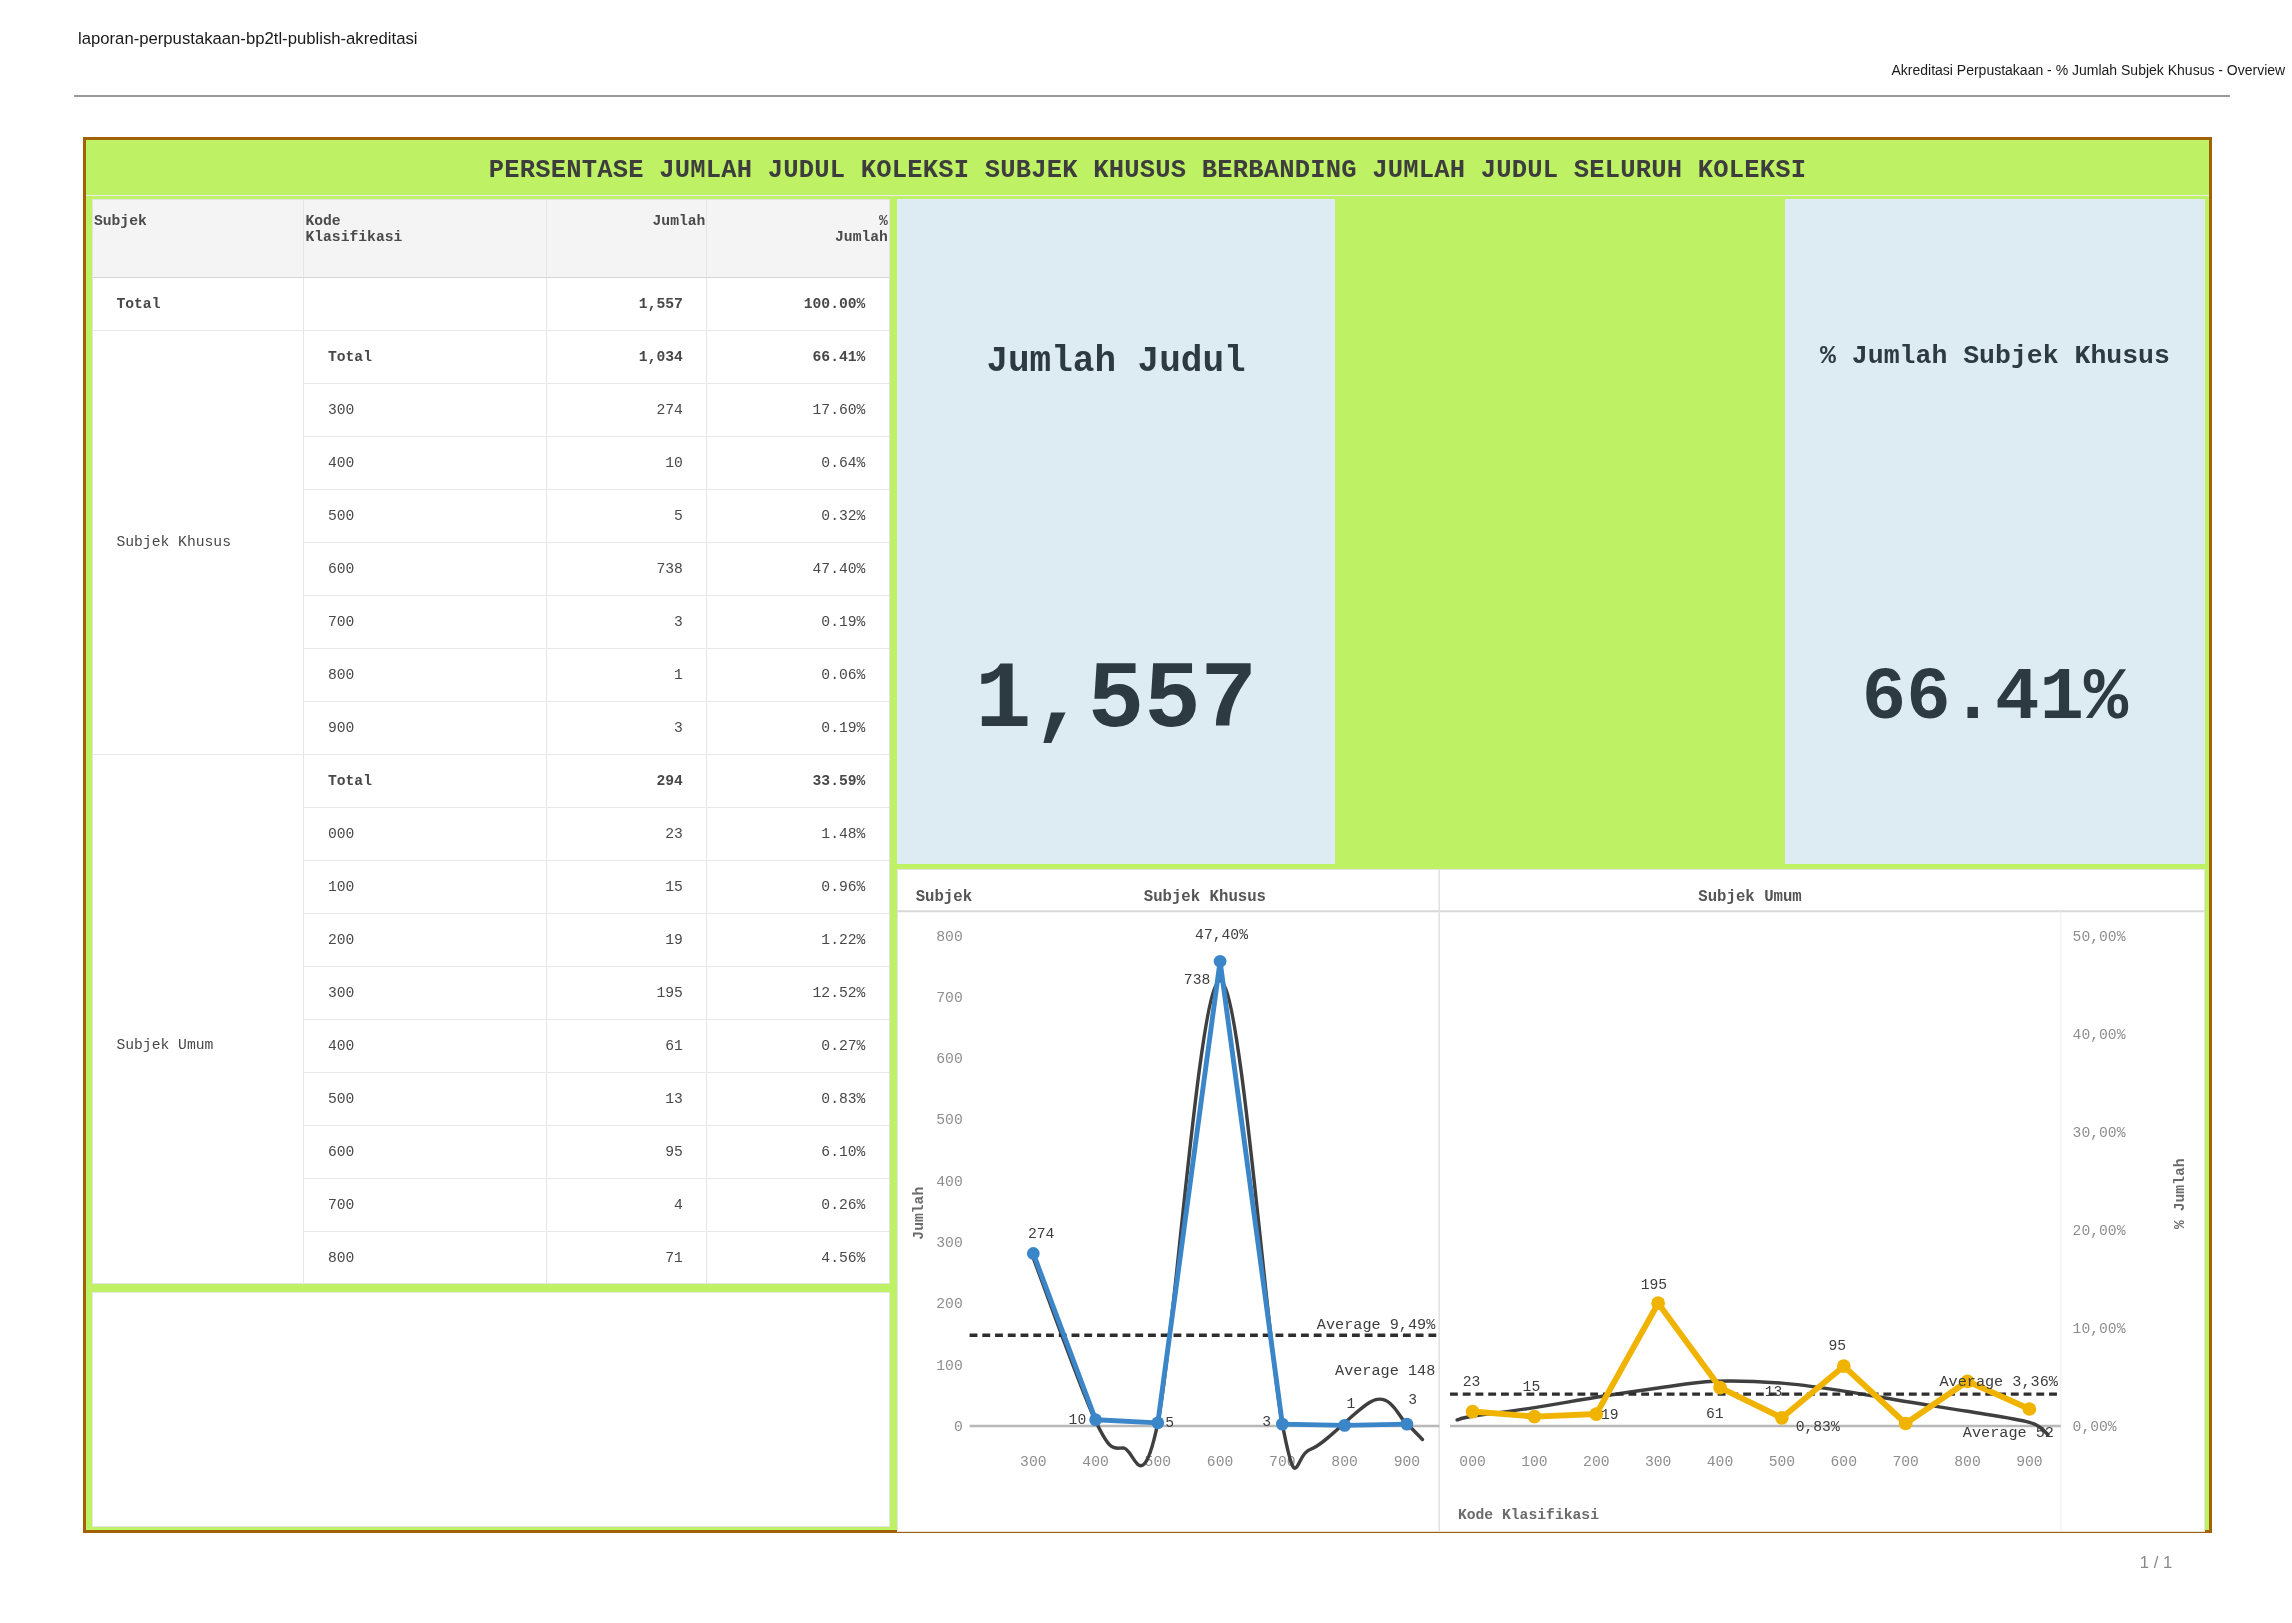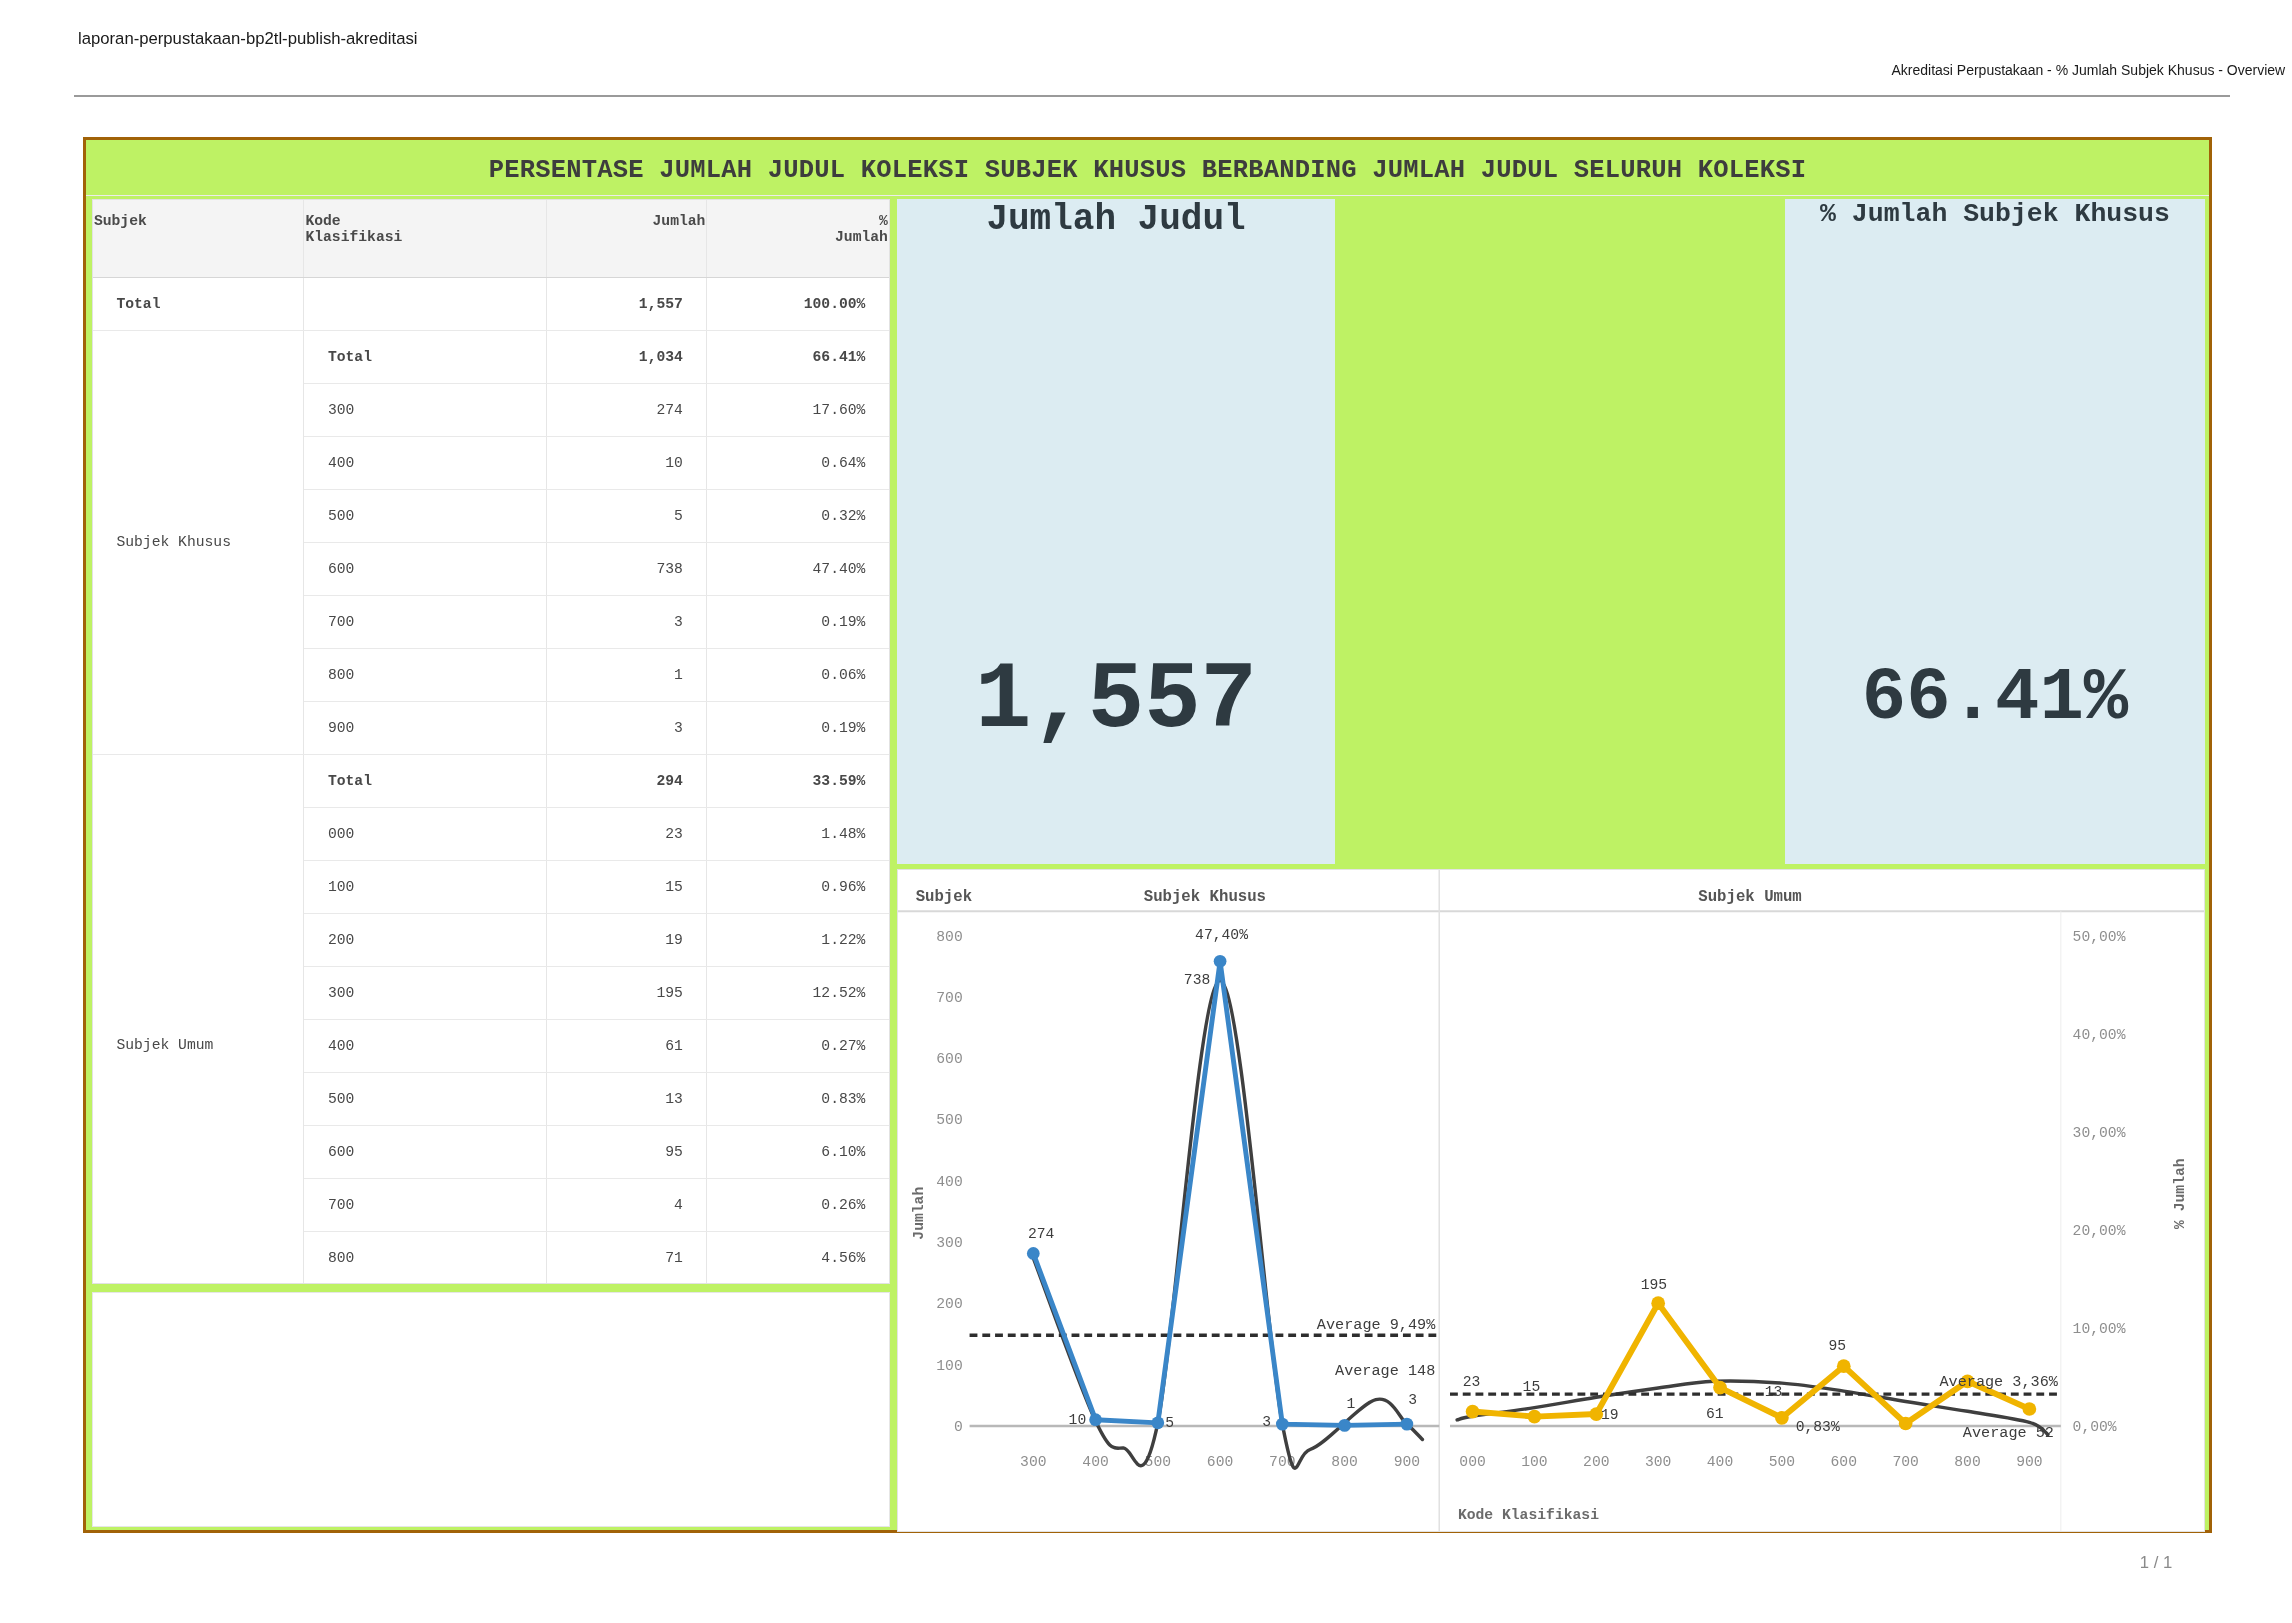--- a/index.html
+++ b/index.html
@@ -39,21 +39,21 @@
   td.groupcell{vertical-align:top;padding-top:13.7px;background:#fff;font-weight:normal;
     color:#4a4a4a;border-bottom:none;line-height:1.25;}
   td.c-sub{padding-left:19.6px;}
 
   .empty-panel{position:absolute;left:5.9px;top:1152px;width:798px;height:235px;
     border:1px solid #e6e6e6;box-sizing:border-box;background:#fff;}
 
   
   .kpi{position:absolute;top:59px;height:665px;background:#dcecf2;
     display:flex;flex-direction:column;align-items:center;box-sizing:border-box;}
-  .kpi .kpi-title{font-weight:bold;color:#2e3a41;white-space:nowrap;}
+  .kpi .kpi-title{margin-top:142px;font-weight:bold;color:#2e3a41;white-space:nowrap;}
   .kpi .kpi-value{font-weight:bold;color:#2e3a41;margin-top:auto;margin-bottom:116px;line-height:1;}
   .kpi1{left:811px;width:438px;}
   .kpi2{left:1257px;width:434px;}
   .kpi3{left:1699px;width:420px;}
   .kpi1 .kpi-title{font-size:36px;}
   .kpi2 .kpi-title,.kpi3 .kpi-title{font-size:26.5px;}
   .kpi1 .kpi-value,.kpi2 .kpi-value{font-size:94px;}
   .kpi3 .kpi-value{font-size:74px;margin-bottom:129px;}
 
   

